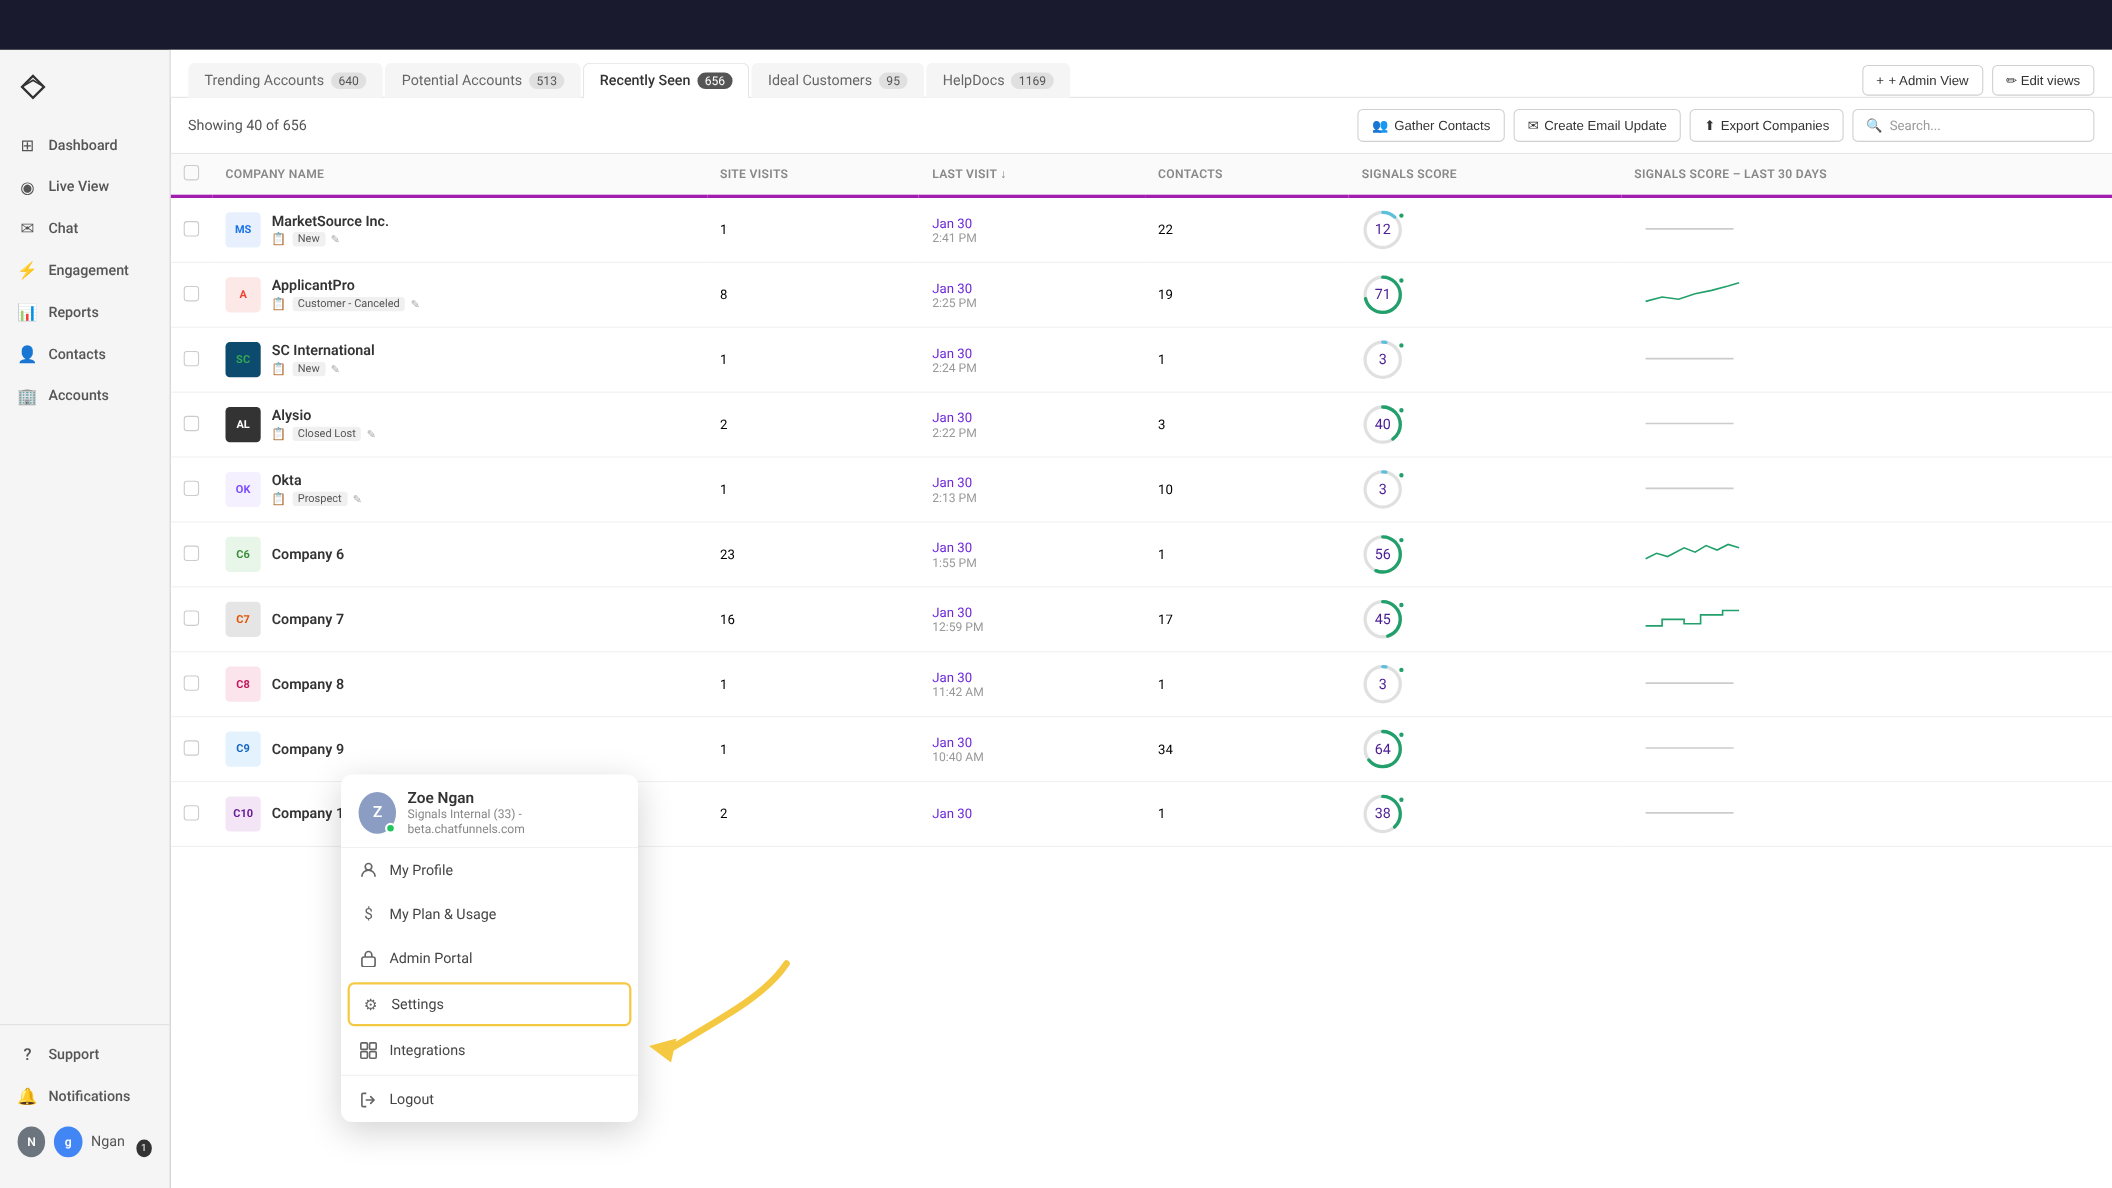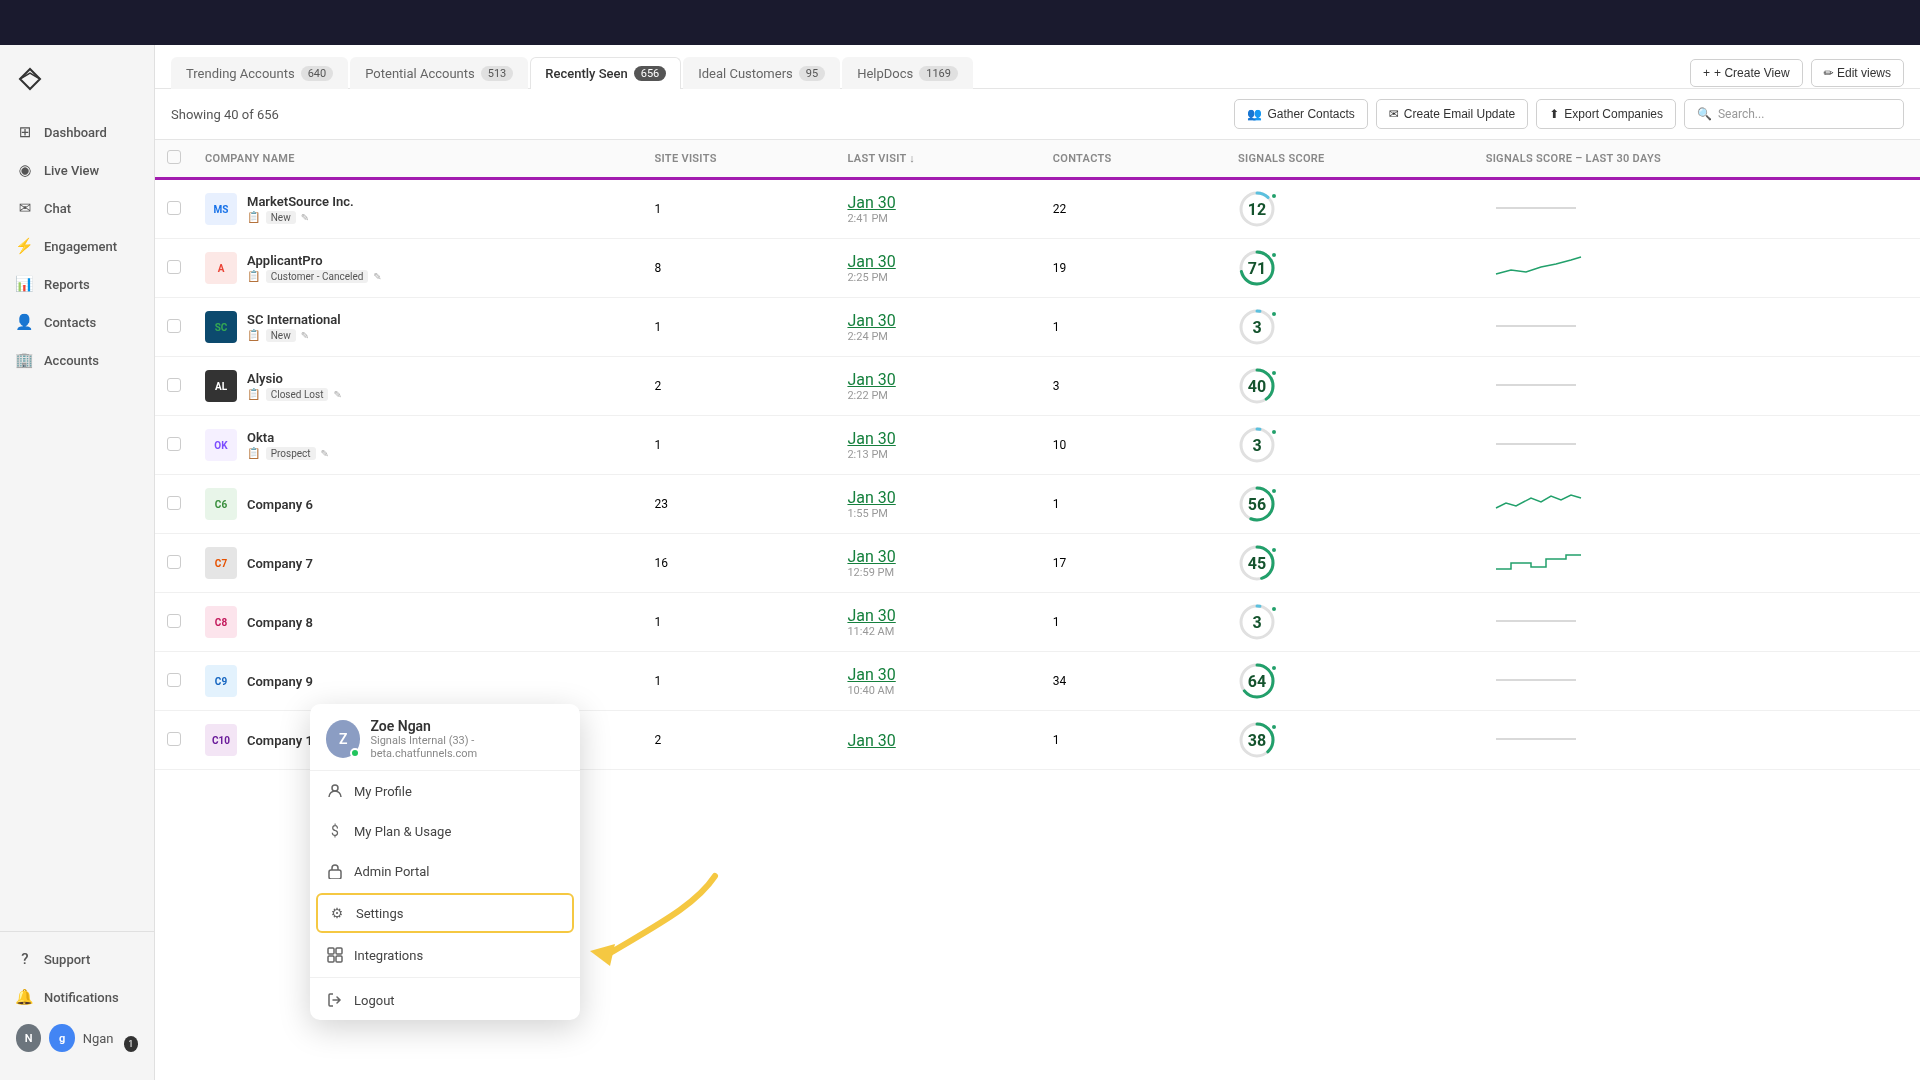--- a/index.html
+++ b/index.html
@@ -48,25 +48,25 @@
     .table-area { flex: 1; overflow-y: auto; }
     table { width: 100%; border-collapse: collapse; font-size: 12px; }
     thead th { padding: 10px 12px; text-align: left; color: #888; font-weight: 600; font-size: 11px; border-bottom: 3px solid #a21caf; background: #fafafa; text-transform: uppercase; letter-spacing: 0.3px; }
     tbody tr { border-bottom: 1px solid #f0f0f0; }
     td { padding: 10px 12px; vertical-align: middle; }
     .company-cell { display: flex; align-items: center; gap: 10px; }
     .company-logo { width: 32px; height: 32px; border-radius: 4px; background: #e0e0e0; display: flex; align-items: center; justify-content: center; font-size: 10px; font-weight: 700; color: #555; flex-shrink: 0; }
     .company-name { font-weight: 600; color: #333; font-size: 13px; }
     .company-tag { display: inline-flex; align-items: center; gap: 3px; font-size: 11px; color: #777; margin-top: 2px; }
     .tag-badge { background: #f0f0f0; border-radius: 3px; padding: 1px 5px; font-size: 10px; color: #555; }
-    .date-cell { font-size: 16px; color: #15803d; text-decoration: underline; }
+    .date-cell { font-size: 12px; color: #6d28d9; }
     .time-sub { color: #999; font-size: 11px; }
     .score-ring { width: 38px; height: 38px; position: relative; display: inline-flex; align-items: center; justify-content: center; }
     .score-ring svg { position: absolute; top: 0; left: 0; transform: rotate(-90deg); }
-    .score-num { font-weight: 700; font-size: 16px; color: #14532d; z-index: 1; }
+    .score-num { font-weight: 400; font-size: 13px; color: #4c1d95; z-index: 1; }
     .sparkline { width: 100px; height: 30px; }
 
     
     .cb { width: 14px; height: 14px; border: 1.5px solid #ccc; border-radius: 3px; display: inline-block; }
     .col-check { width: 36px; }
 
     
     .dropdown-overlay { position: absolute; left: 155px; bottom: 60px; width: 270px; background: #fff; border-radius: 10px; box-shadow: 0 8px 32px rgba(0,0,0,0.18); z-index: 100; overflow: hidden; }
     .dropdown-header { display: flex; align-items: center; gap: 10px; padding: 14px 16px 10px; border-bottom: 1px solid #f0f0f0; }
     .dropdown-avatar { width: 38px; height: 38px; border-radius: 50%; background: #8b9dc3; display: flex; align-items: center; justify-content: center; color: white; font-size: 14px; font-weight: 600; position: relative; }
@@ -165,21 +165,21 @@
             <span>Ideal Customers</span>
             <span class="tab-count">95</span>
           </div>
           <div class="tab">
             <span>HelpDocs</span>
             <span class="tab-count">1169</span>
           </div>
           <div class="tab-actions">
             <button class="btn-create-view">
               <span>+</span>
-              <span>+ Create View</span>
+              <span>+ Admin View</span>
             </button>
             <button class="btn-edit-views">
               <span>✏ Edit views</span>
             </button>
           </div>
         </div>
 
         <div class="toolbar">
           <span class="showing-text">
             <span>Showing 40 of</span>&nbsp;<span>656</span>

